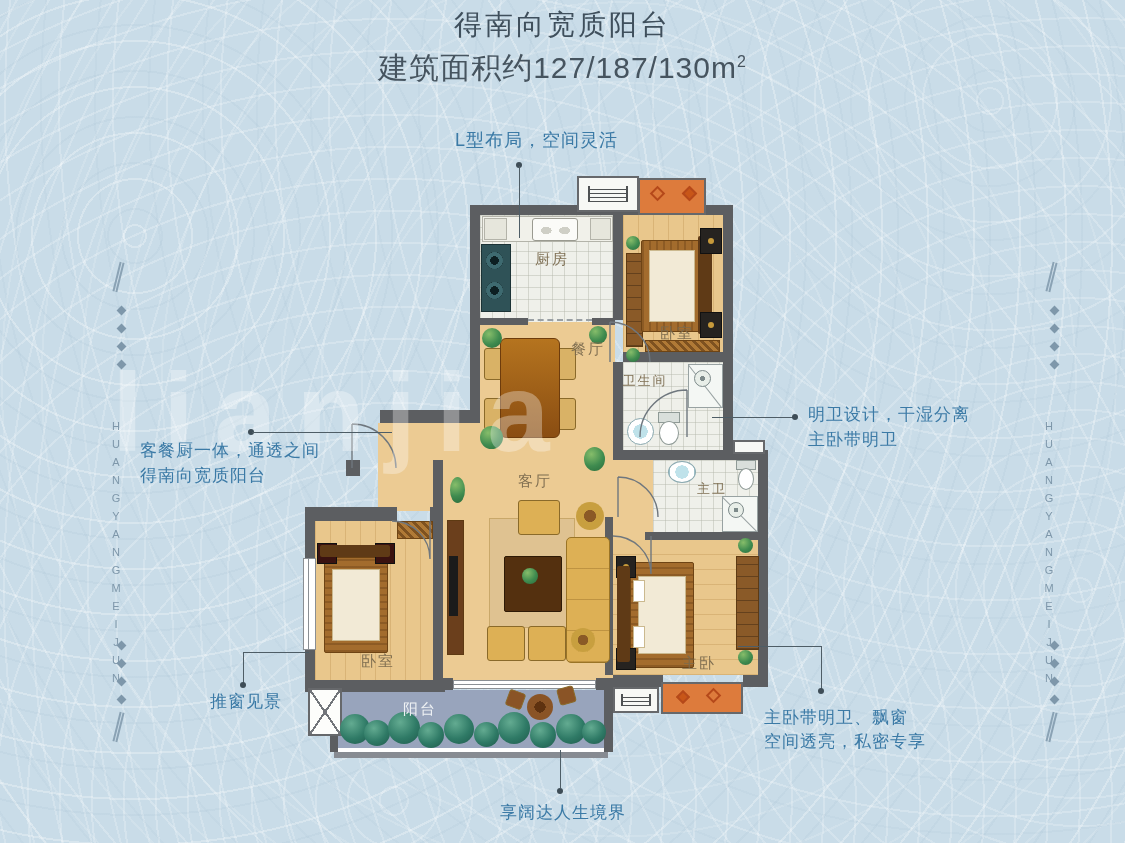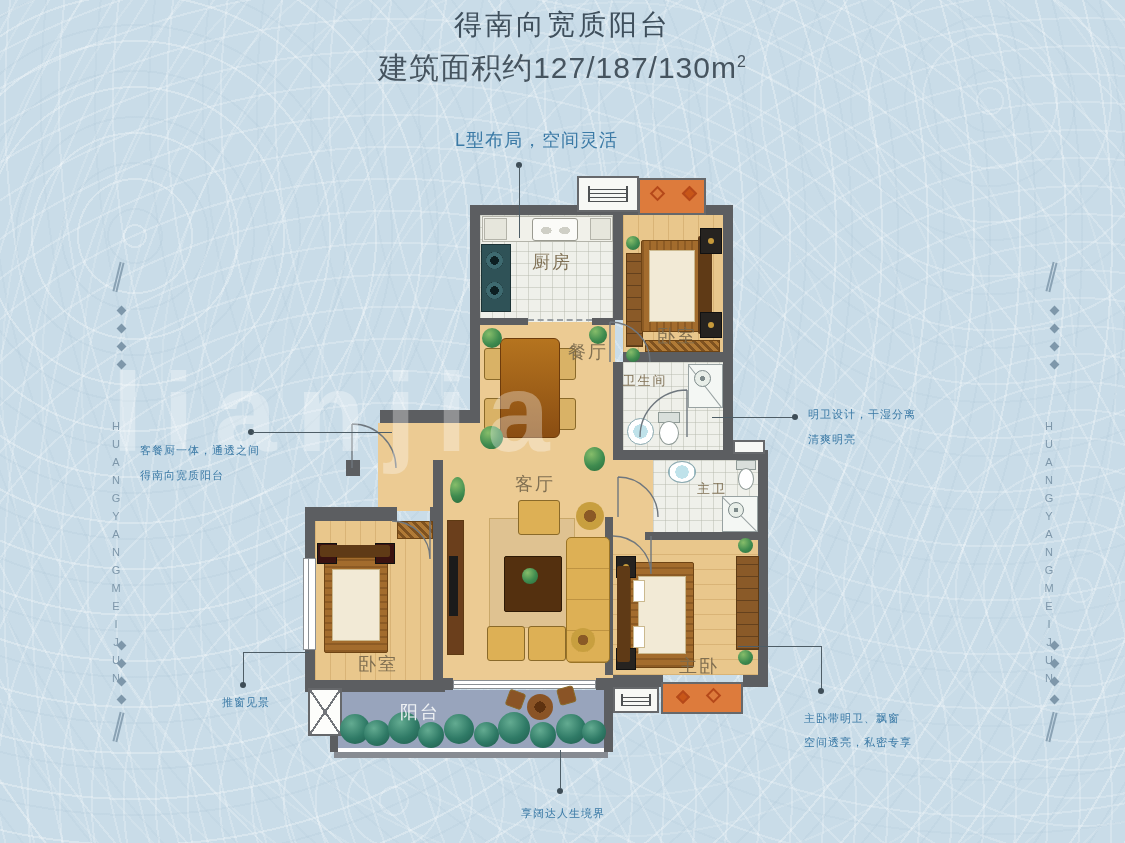--- a/index.html
+++ b/index.html
@@ -26,22 +26,22 @@
   .winv{position:absolute;background:linear-gradient(90deg,#fff 0 4px,#8a8f94 4px 5px,#fff 5px 100%);border:1px solid #8a8f94;box-sizing:border-box}
   .winh{position:absolute;background:linear-gradient(0deg,#fff 0 3px,#8a8f94 3px 4px,#fff 4px 100%);border:1px solid #8a8f94;box-sizing:border-box}
   .bay{position:absolute;background:#dd7b3c;border:2px solid #66686b;box-sizing:border-box}
   .bdia{position:absolute;border:2px solid #b5491a;transform:rotate(45deg);box-sizing:border-box}
   .acbox{position:absolute;background:#f7f8f5;border:2px solid #66686b;box-sizing:border-box;display:flex;align-items:center;justify-content:center}
   .acg{width:62%;height:52%;border-left:2px solid #4e5153;border-right:2px solid #4e5153;background:repeating-linear-gradient(0deg,#4e5153 0 1px,transparent 1px 4px)}
   .xbox{position:absolute;border:2px solid #66686b;box-sizing:border-box;
     background:
       linear-gradient(to top right,transparent calc(50% - 1px),#72757a calc(50% - 1px) calc(50% + 1px),transparent calc(50% + 1px)),
       linear-gradient(to bottom right,transparent calc(50% - 1px),#72757a calc(50% - 1px) calc(50% + 1px),transparent calc(50% + 1px)),#fdfdfb}
-  .rlabel{position:absolute;transform:translateX(-50%);font-size:18px;color:rgba(122,106,78,.95);letter-spacing:2px;white-space:nowrap;z-index:24}
-  .callout{position:absolute;font-size:11px;line-height:25px;color:#3b7aa6;letter-spacing:1px;white-space:nowrap;z-index:40}
+  .rlabel{position:absolute;transform:translateX(-50%);font-size:15px;color:rgba(122,106,78,.95);letter-spacing:2px;white-space:nowrap;z-index:24}
+  .callout{position:absolute;font-size:17px;line-height:25px;color:#3b7aa6;letter-spacing:1px;white-space:nowrap;z-index:40}
   .cline{position:absolute;background:#4e5d66;z-index:39}
   .cdot{position:absolute;width:6px;height:6px;border-radius:50%;background:#3e4d57;z-index:39}
   .plant{position:absolute;border-radius:50%;background:radial-gradient(circle at 35% 30%,#86bd6a,#3f8b4f 55%,#2a6c3c);z-index:22}
   .tplant{position:absolute;border-radius:50%;background:radial-gradient(circle at 38% 32%,#63ab91,#2f7a66 55%,#1e594b);z-index:22}
   .dia{position:absolute;width:7px;height:7px;background:#7e97aa;transform:rotate(45deg)}
   .dlines{position:absolute;width:5px;height:30px;border-left:2px solid #8aa2b4;border-right:2px solid #8aa2b4;transform:rotate(14deg);box-sizing:border-box}
   .vtext{position:absolute;writing-mode:vertical-lr;text-orientation:upright;font-size:11px;letter-spacing:6px;color:#7e97aa}
   .bedframe{position:absolute;background:#a36c2d;border:1px solid #6e4414;border-radius:2px;background-image:repeating-linear-gradient(0deg,rgba(60,30,5,.22) 0 2px,transparent 2px 7px);z-index:21}
   .bedframe.v{background-image:repeating-linear-gradient(90deg,rgba(60,30,5,.22) 0 2px,transparent 2px 7px)}
   .bedin{position:absolute;background:#f2ead6;border:1px solid #cbb98f;z-index:22}
@@ -292,33 +292,33 @@
 
 <div class="callout" style="left:140px;top:438px;width:220px;text-align:left">
   <span style="display:block">客餐厨一体，通透之间</span>
   <span style="display:block">得南向宽质阳台</span>
 </div>
 <div class="cdot" style="left:248px;top:429px"></div>
 <div class="cline" style="left:252px;top:432px;width:140px;height:1px"></div>
 
 <div class="callout" style="left:808px;top:402px">
   <span style="display:block">明卫设计，干湿分离</span>
-  <span style="display:block">清爽明亮</span>
+  <span style="display:block">主卧带明卫</span>
 </div>
 <div class="cline" style="left:712px;top:417px;width:82px;height:1px"></div>
 <div class="cdot" style="left:792px;top:414px"></div>
 
 <div class="callout" style="left:148px;top:690px;width:196px;text-align:center;line-height:24px">
   <span style="display:block">推窗见景</span>
 </div>
 <div class="cline" style="left:243px;top:652px;width:66px;height:1px"></div>
 <div class="cline" style="left:243px;top:652px;width:1px;height:32px"></div>
 <div class="cdot" style="left:240px;top:682px"></div>
 
-<div class="callout" style="left:804px;top:706px;line-height:24px">
+<div class="callout" style="left:764px;top:706px;line-height:24px">
   <span style="display:block">主卧带明卫、飘窗</span>
   <span style="display:block">空间透亮，私密专享</span>
 </div>
 <div class="cline" style="left:738px;top:646px;width:84px;height:1px"></div>
 <div class="cline" style="left:821px;top:646px;width:1px;height:44px"></div>
 <div class="cdot" style="left:818px;top:688px"></div>
 
 <div class="callout" style="left:465px;top:800px;width:196px;text-align:center;line-height:26px">
   <span style="display:block">享阔达人生境界</span>
 </div>

